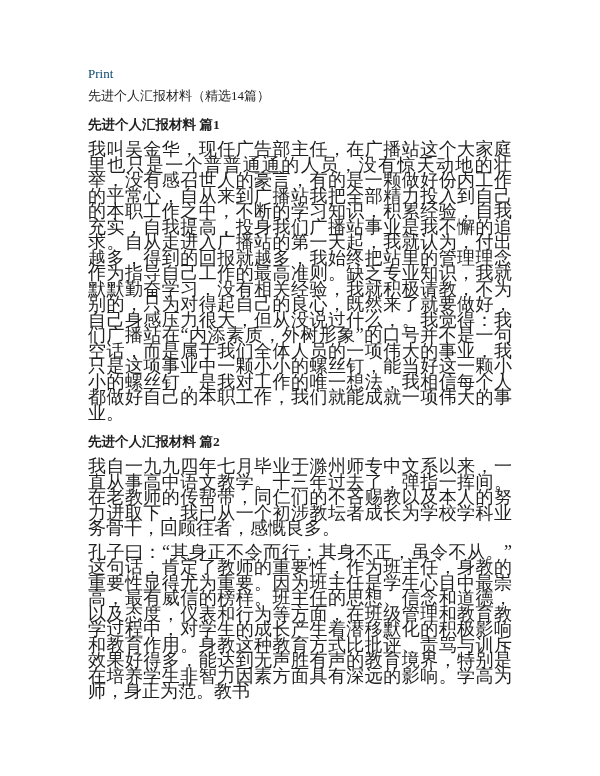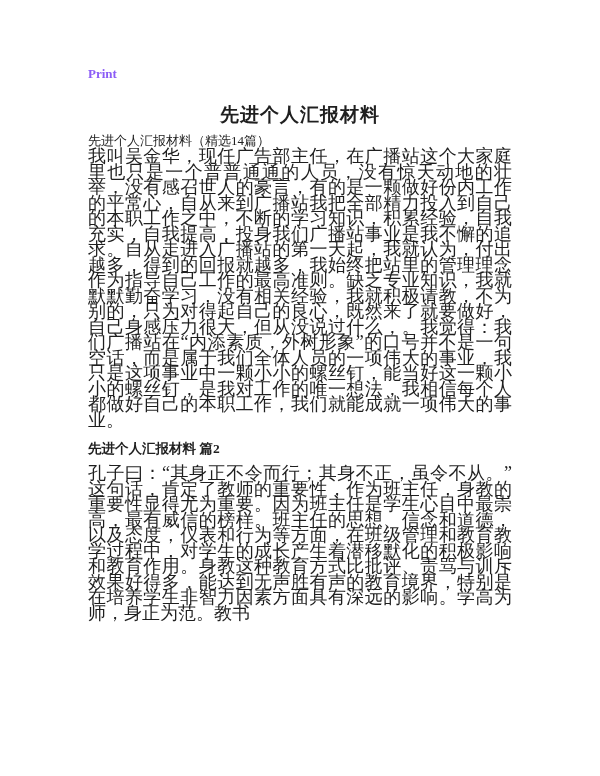--- a/index.html
+++ b/index.html
@@ -15,25 +15,24 @@
     background: #ffffff;
     box-sizing: border-box;
     padding: 64px 88px 0 88px;
     overflow: hidden;
     font-family: "Liberation Serif", "DejaVu Serif", serif;
     color: #1f1f1f;
   }
   .print-link {
     font-size: 13px;
     line-height: 14px;
-    color: #8b5cf6;
+    color: #0c4a6e;
     text-decoration: none;
     display: inline-block;
     cursor: pointer;
-    font-weight: bold;
   }
   .doc-title {
     margin: 21px 0 0 0;
     text-align: center;
     font-size: 19px;
     line-height: 24px;
     font-weight: bold;
     letter-spacing: 1px;
   }
   .doc-subtitle {
@@ -60,30 +59,31 @@
     margin-top: 0;
   }
 </style>
 </head>
 <body>
 
 <div class="page">
 
   <a class="print-link">Print</a>
 
-  <h1 class="doc-title">先进个人汇报材料</h1>
 
   <div class="doc-subtitle">先进个人汇报材料（精选14篇）</div>
 
   <div class="content">
 
     <div class="section">
+      <h2 class="section-heading">先进个人汇报材料 篇1</h2>
       <p class="para">我叫吴金华，现任广告部主任，在广播站这个大家庭里也只是一个普普通通的人员，没有惊天动地的壮举，没有感召世人的豪言，有的是一颗做好份内工作的平常心，自从来到广播站我把全部精力投入到自己的本职工作之中，不断的学习知识，积累经验，自我充实，自我提高，投身我们广播站事业是我不懈的追求。自从走进入广播站的第一天起，我就认为，付出越多，得到的回报就越多，我始终把站里的管理理念作为指导自己工作的最高准则。缺乏专业知识，我就默默勤奋学习，没有相关经验，我就积极请教，不为别的，只为对得起自己的良心，既然来了就要做好，自己身感压力很大，但从没说过什么，。我觉得：我们广播站在“内添素质，外树形象”的口号并不是一句空话，而是属于我们全体人员的一项伟大的事业，我只是这项事业中一颗小小的螺丝钉，能当好这一颗小小的螺丝钉，是我对工作的唯一想法，我相信每个人都做好自己的本职工作，我们就能成就一项伟大的事业。</p>
     </div>
 
     <div class="section">
       <h2 class="section-heading">先进个人汇报材料 篇2</h2>
+      <p class="para">我自一九九四年七月毕业于滁州师专中文系以来，一直从事高中语文教学。十三年过去了，弹指一挥间。在老教师的传帮带，同仁们的不吝赐教以及本人的努力进取下，我已从一个初涉教坛者成长为学校学科业务骨干，回顾往者，感慨良多。</p>
       <p class="para">孔子曰：“其身正不令而行；其身不正，虽令不从。”这句话，肯定了教师的重要性，作为班主任，身教的重要性显得尤为重要。因为班主任是学生心目中最崇高，最有威信的榜样。班主任的思想、信念和道德，以及态度，仪表和行为等方面，在班级管理和教育教学过程中，对学生的成长产生着潜移默化的积极影响和教育作用。身教这种教育方式比批评、责骂与训斥效果好得多，能达到无声胜有声的教育境界，特别是在培养学生非智力因素方面具有深远的影响。学高为师，身正为范。教书</p>
     </div>
 
   </div>
 
 </div>
 
 </body></html>

